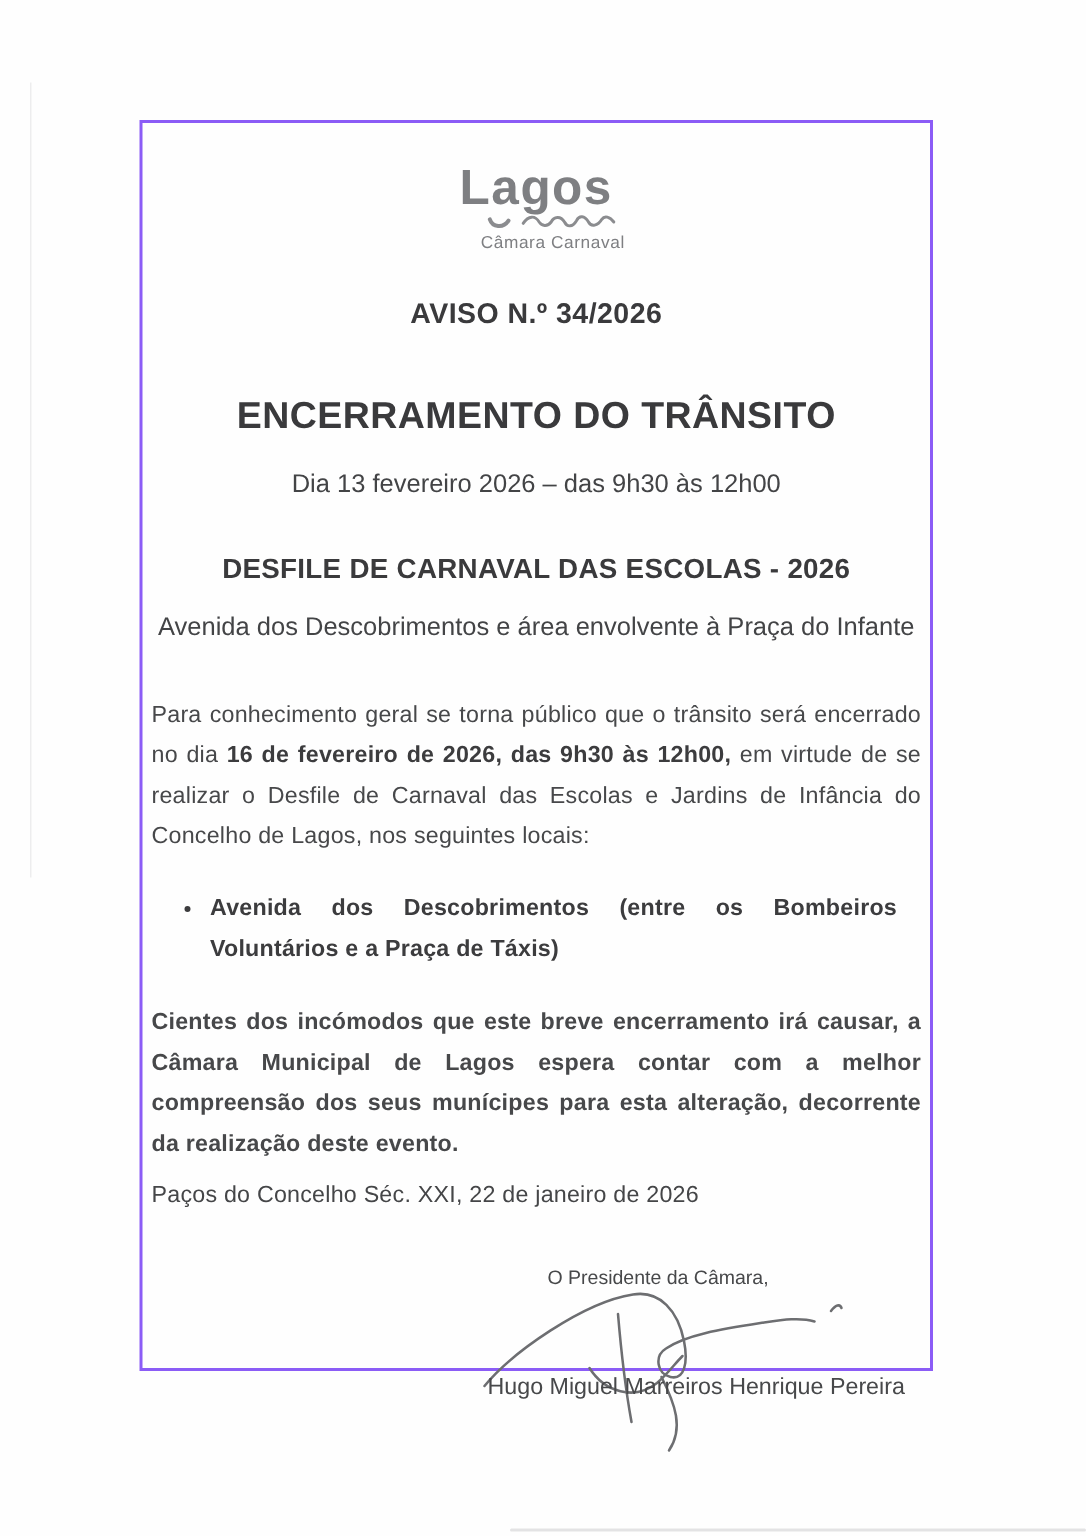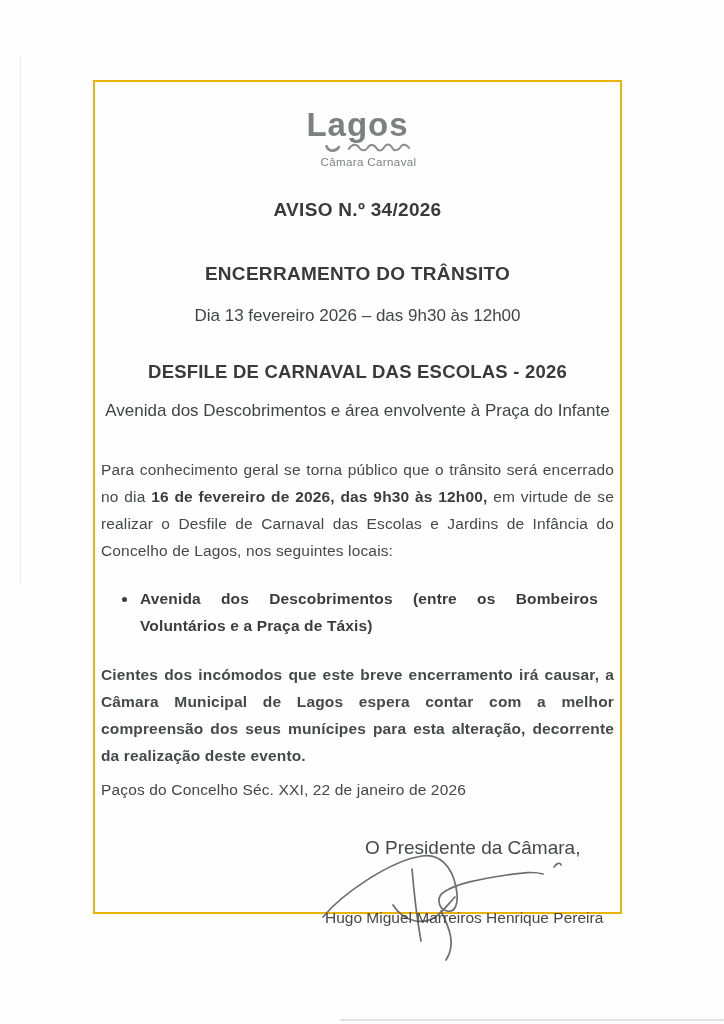--- a/index.html
+++ b/index.html
@@ -20,41 +20,41 @@
     width: 1px; height: 530px; background: #ededee;
   }
   .scan-edge-bottom {
     position: absolute; left: 340px; bottom: 3px;
     width: 384px; height: 2px; background: #e3e3e4; border-radius: 2px;
   }
   .frame {
     position: absolute; left: 93px; top: 80px;
     width: 529px; height: 834px;
     box-sizing: border-box;
-    border: 2px solid #eab308;
+    border: 2px solid #8b5cf6;
     padding: 26px 6px 0 6px;
   }
   
   .logo { text-align: center; }
   .logo-name {
     font-size: 33px; font-weight: 700;
     color: #7e7f82; letter-spacing: 1px; line-height: 33px;
   }
   .logo-wave { display: block; margin: -1px auto 0 auto; padding-left: 26px; width: 110px; height: 16px; }
   .logo-sub {
     font-size: 11.5px; color: #7e7f82;
     letter-spacing: .4px; margin-top: 0; padding-left: 22px;
   }
   
   .center { text-align: center; }
   .notice-number {
     margin-top: 31px; font-size: 19px; font-weight: 700;
     color: #3a3a3c; letter-spacing: .3px;
   }
-  .h-closure  { margin-top: 42px; font-size: 19px; font-weight: 700; color: #3a3a3c; letter-spacing: .3px; }
+  .h-closure  { margin-top: 42px; font-size: 25px; font-weight: 700; color: #3a3a3c; letter-spacing: .3px; }
   .h-schedule { margin-top: 21px; font-size: 17px; color: #434446; }
   .h-event    { margin-top: 35px; font-size: 18.5px; font-weight: 700; color: #3a3a3c; letter-spacing: .2px; }
   .h-location { margin-top: 18px; font-size: 17px; color: #434446; }
   
   .para {
     margin: 35px 0 0 0;
     font-size: 15.5px; line-height: 27px;
     text-align: justify; letter-spacing: .15px;
     color: #47484a;
   }
@@ -65,21 +65,21 @@
     list-style: disc;
   }
   .locations li {
     font-size: 15.5px; font-weight: 700; line-height: 27px;
     color: #3c3c3e; text-align: justify; letter-spacing: .15px;
     padding-left: 2px;
   }
   .dateline { margin-top: 12px; font-size: 15.5px; letter-spacing: .15px; }
   
   .sig-block { position: relative; margin-top: 38px; height: 130px; }
-  .sig-title { margin-left: 264px; font-size: 19px; color: #47484a; }
+  .sig-title { margin-left: 264px; font-size: 13px; color: #47484a; }
   .sig-mark  { position: absolute; left: 208px; top: 8px; width: 284px; height: 120px; }
   .sig-name  { position: absolute; left: 224px; top: 72px; font-size: 15.5px; color: #47484a; white-space: nowrap; }
 </style>
 </head>
 <body>
 
 <div class="page">
   <div class="scan-edge-left"></div>
   <div class="scan-edge-bottom"></div>
 

